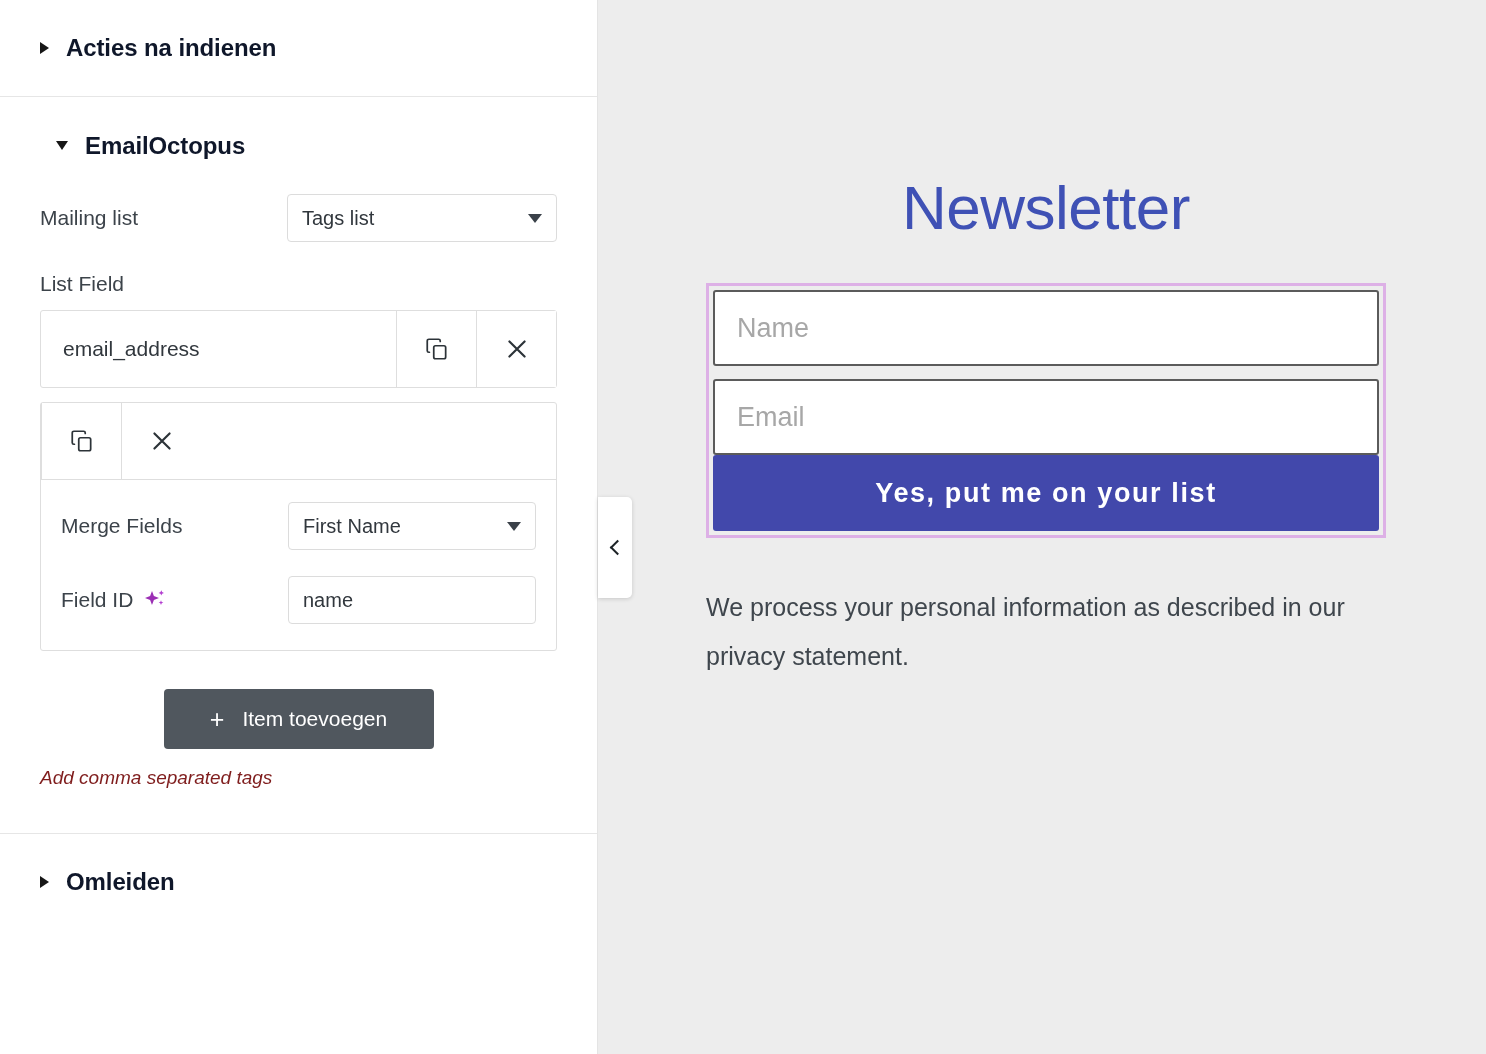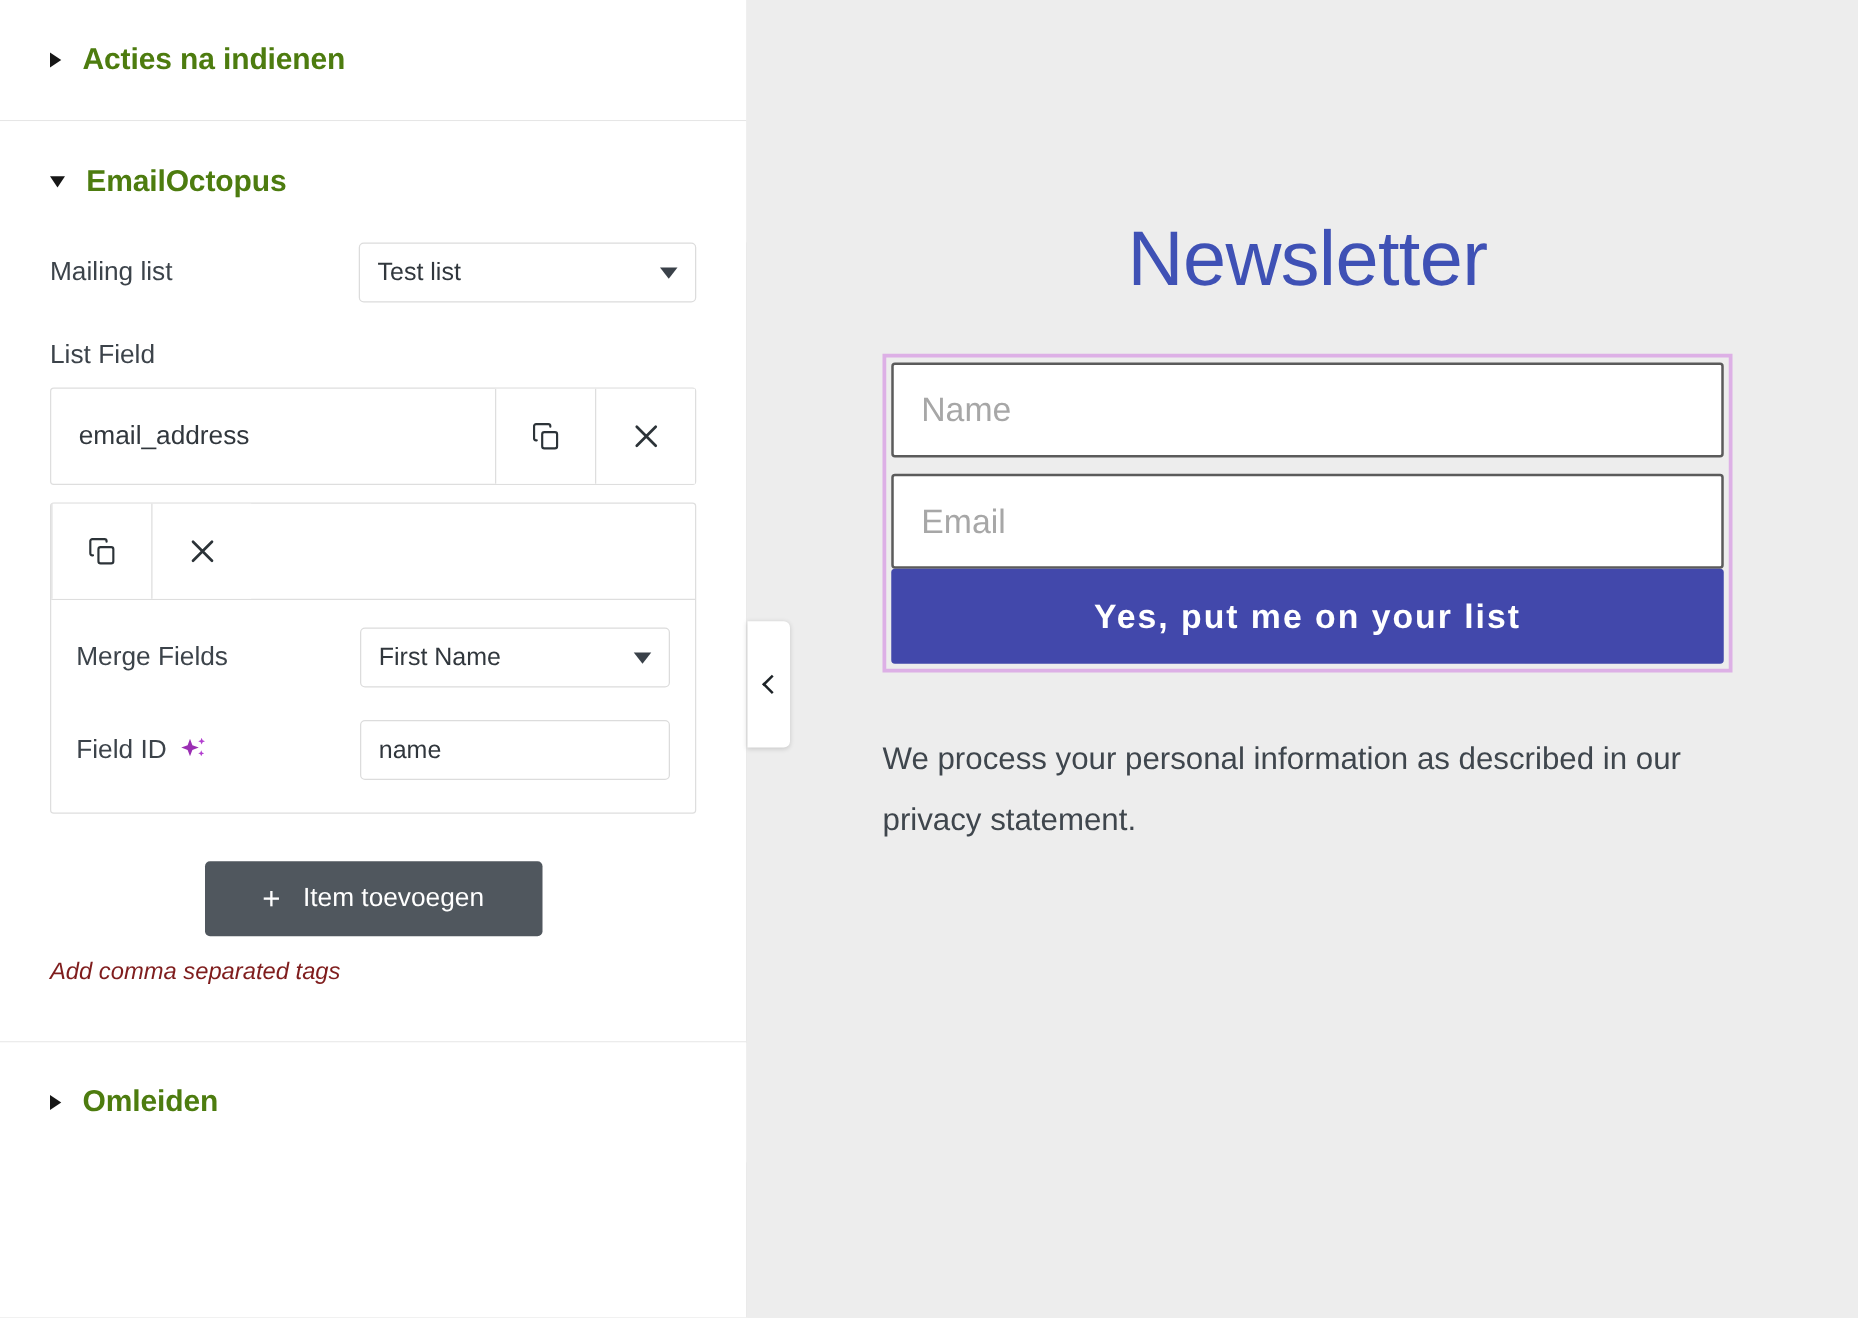--- a/index.html
+++ b/index.html
@@ -33,21 +33,21 @@
     gap: 17px;
     padding: 0 0 0 40px;
     height: 97px;
     background: #fff;
     border-bottom: 1px solid #e6e6e6;
     cursor: pointer;
   }
   .section-title {
     font-size: 24px;
     font-weight: bold;
-    color: #4d7c0f;
+    color: #0f172a;
     letter-spacing: -0.1px;
   }
   .tri {
     width: 0; height: 0;
     flex: 0 0 auto;
   }
   .tri-right {
     border-left: 9px solid #161616;
     border-top: 6px solid transparent;
     border-bottom: 6px solid transparent;
@@ -283,31 +283,31 @@
 
 <div class="app">
 
   <aside class="sidebar">
 
     <div class="section-header">
       <span class="tri tri-right"></span>
       <span class="section-title">Acties na indienen</span>
     </div>
 
-    <div class="section-header" style="border-bottom:none;">
+    <div class="section-header" style="border-bottom:none;margin-left:16px;">
       <span class="tri tri-down"></span>
       <span class="section-title">EmailOctopus</span>
     </div>
 
     <div class="panel-body">
 
       <div class="row" style="margin-top:0;">
         <span class="row-label">Mailing list</span>
         <div class="control select-box">
-          <span>Test list</span>
+          <span>Tags list</span>
           <span class="caret"></span>
         </div>
       </div>
 
       <span class="field-label">List Field</span>
 
       <div class="list-item">
         <div class="list-item-head">
           <div class="list-item-name">email_address</div>
           <div class="icon-btn">

